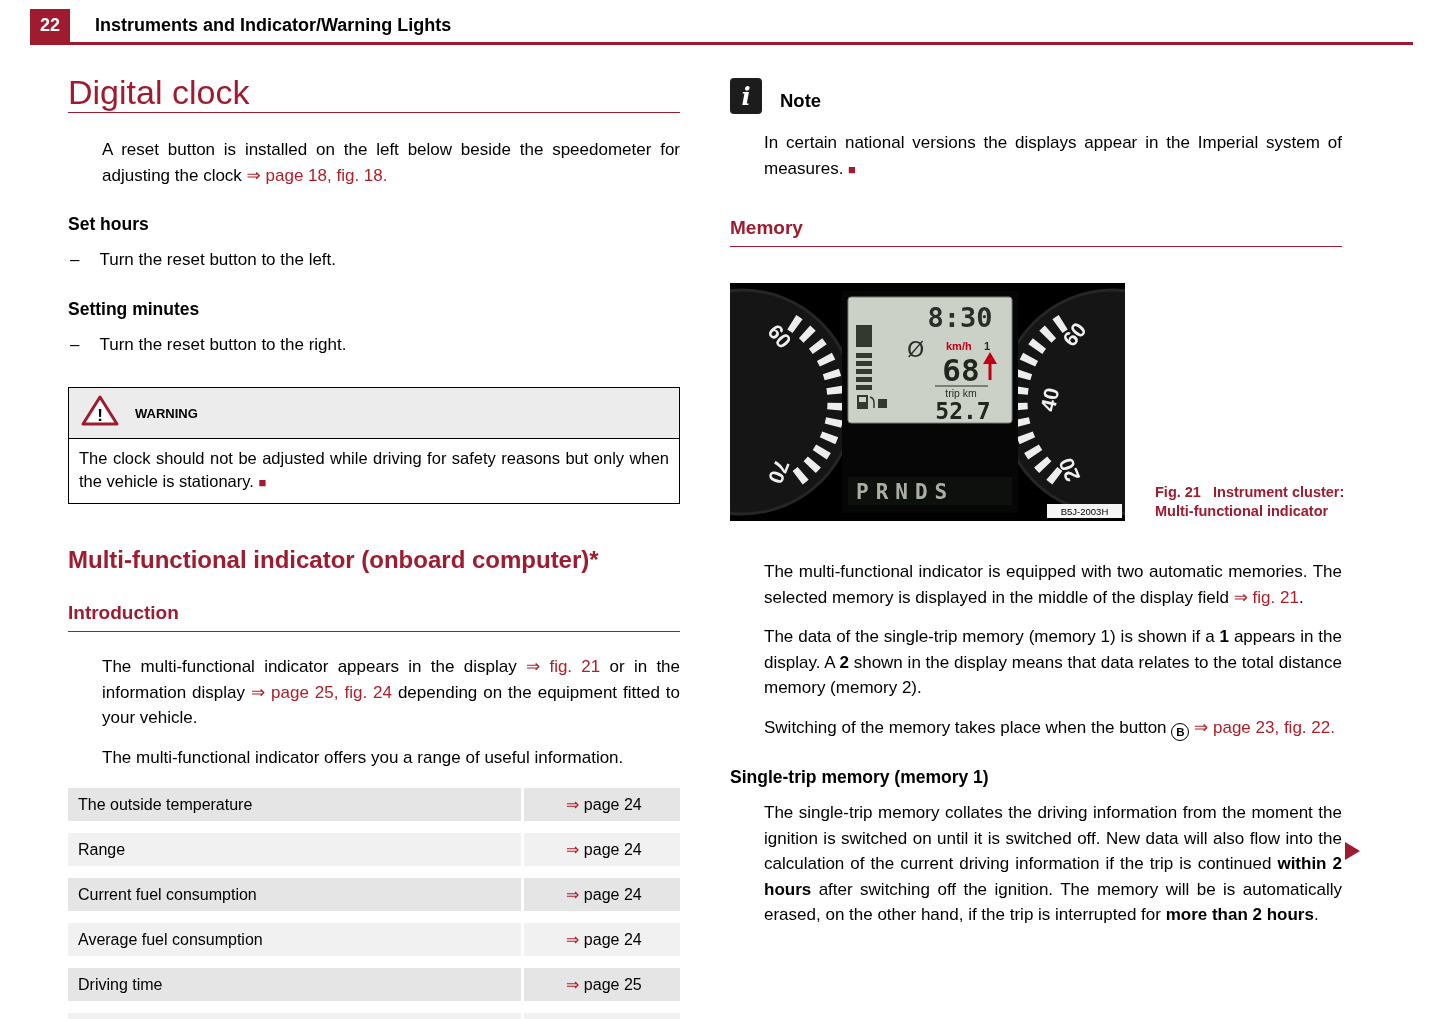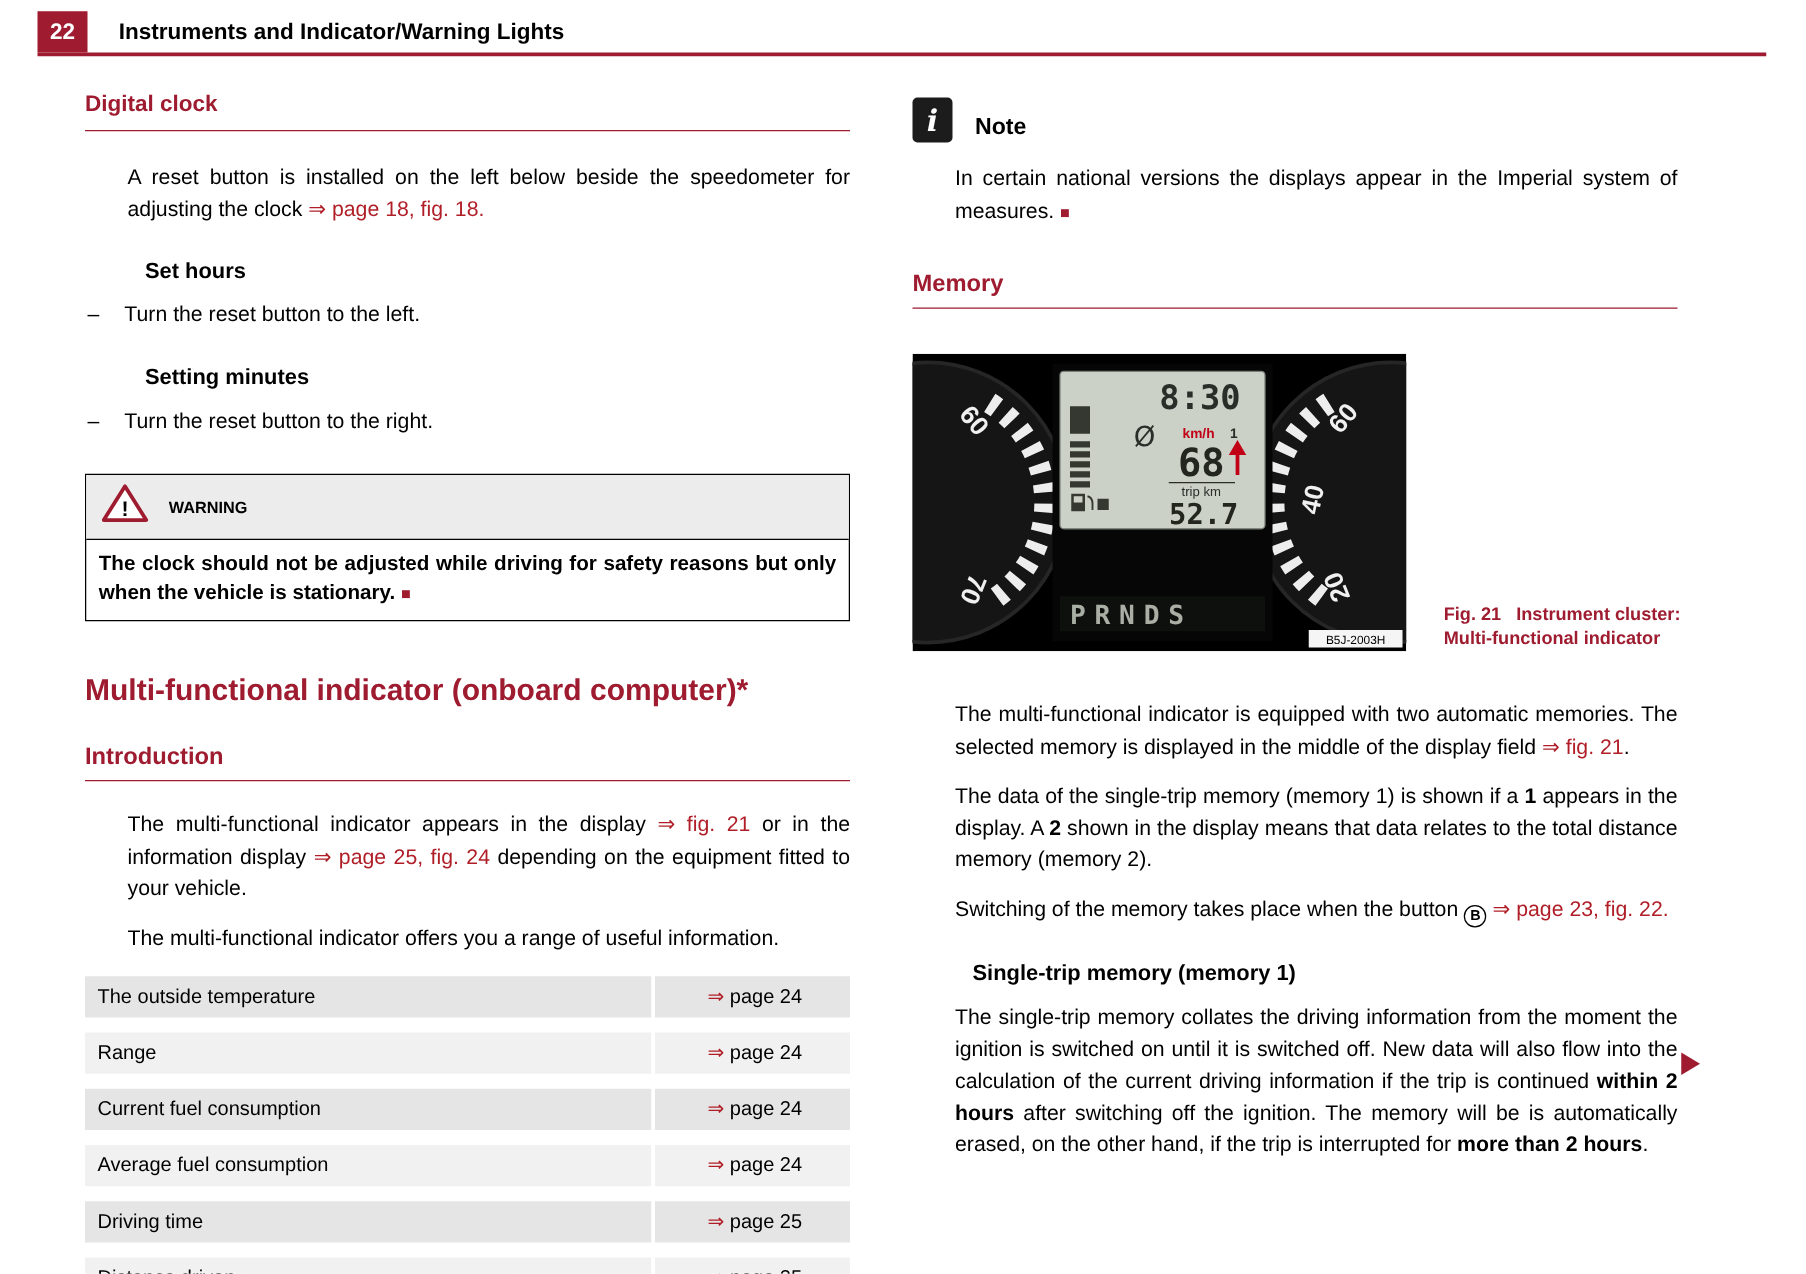--- a/index.html
+++ b/index.html
@@ -10,37 +10,37 @@
 
   
   .header { position:absolute; left:30px; top:9px; width:1383px; border-bottom:3px solid #9e1b30; display:flex; align-items:stretch; }
   .page-num { background:#9e1b30; color:#fff; font-weight:bold; font-size:18px; width:40px; display:flex; align-items:center; justify-content:center; padding:6px 4px; }
   .header-title { font-size:18px; font-weight:bold; display:flex; align-items:center; padding-left:25px; }
 
   
   .content { position:absolute; top:60px; left:68px; width:1274px; display:flex; gap:50px; }
   .col { width:612px; }
 
-  h1.section-title { font-size:18px; font-weight:bold; color:#9e1b30; border-bottom:1px solid #9e1b30; padding-bottom:10px; margin-top:13px; margin-bottom:24px; }
+  h1.section-title { font-size:34px; font-weight:normal; color:#9e1b30; border-bottom:1px solid #9e1b30; margin-top:13px; margin-bottom:24px; }
   h1.mfi-title { font-size:24px; font-weight:bold; color:#9e1b30; margin-top:42px; margin-bottom:28px; }
   h2.red-sub { font-size:19px; font-weight:bold; color:#9e1b30; border-bottom:1px solid #9e1b30; padding-bottom:7px; margin-bottom:22px; }
-  h3.sub { font-size:17.5px; font-weight:bold; margin-top:26px; margin-bottom:12px;margin-left:48px; }
+  h3.sub { font-size:17.5px; font-weight:bold; margin-top:26px; margin-bottom:12px; }
 
   p.body { font-size:17px; line-height:1.5; text-align:justify; margin-bottom:14px;margin-left:34px; }
   .link { color:#b01e28; }
   .bold { font-weight:bold; }
   .square { color:#9e1b30; font-size:13px; }
 
   .dash-item { display:flex; gap:20px; font-size:17px; line-height:1.5; padding-left:2px; margin-bottom:4px; }
 
   
   .warning-box { border:1px solid #000; margin-top:30px; background:#fff; }
   .warning-head { background:#ececec; display:flex; align-items:center; gap:16px; padding:7px 12px; border-bottom:1px solid #000; }
   .warning-title { font-size:13px; font-weight:bold; }
-  .warning-body { padding:8px 10px 10px 10px; font-weight:bold; font-size:16.5px; line-height:1.4; text-align:justify; }
+  .warning-body { padding:8px 10px 10px 10px; font-weight:normal; font-size:16.5px; line-height:1.4; text-align:justify; }
 
   
   .ref-table { margin-top:18px; }
   .trow { display:flex;margin-top:12px; }
   .trow .cell { padding:6px 10px; font-size:16px; line-height:21px; }
   .trow .tlabel { flex:1; }
   .trow .tref { width:156px; margin-left:3px; padding-left:42px; }
   .trow.odd .cell { background:#e5e5e5; }
   .trow.even .cell { background:#f1f1f1; }
 

